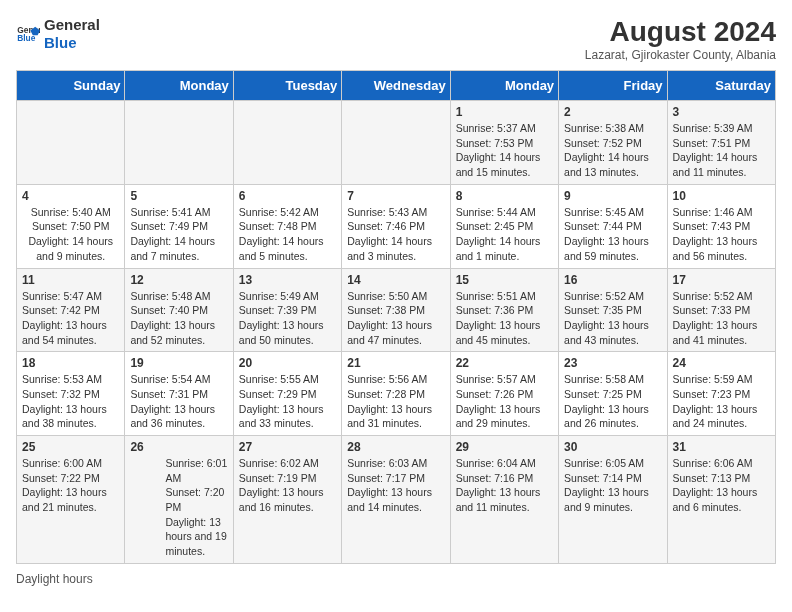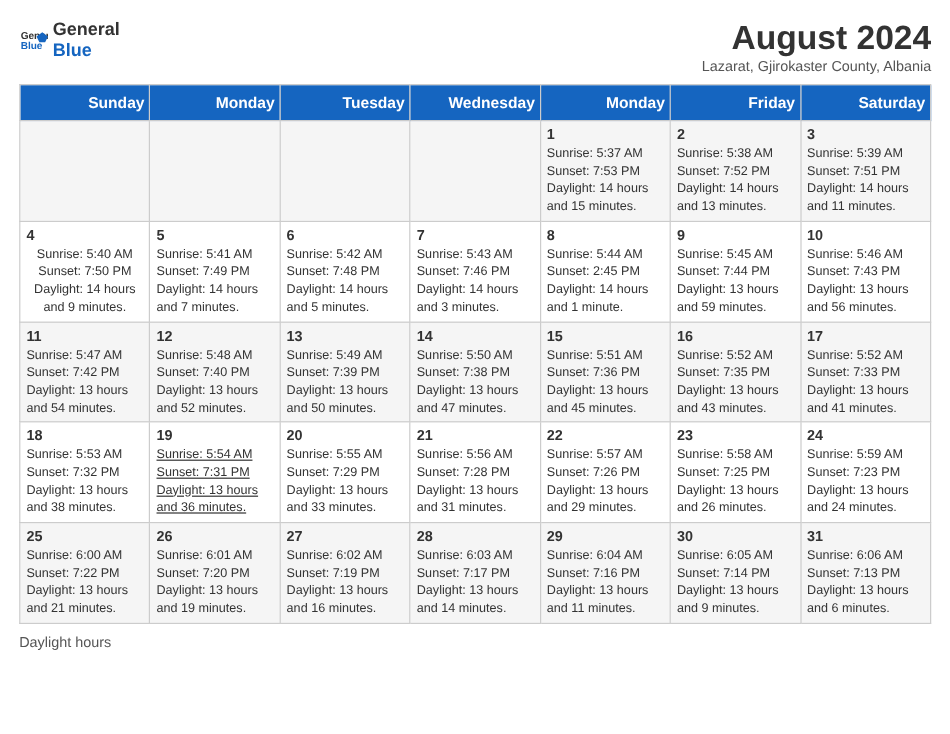--- a/index.html
+++ b/index.html
@@ -177,21 +177,21 @@
 Daylight: 14 hours and 1 minute.</div>
         </td>
         <td>
           <span class="day-number">9</span>
           <div class="day-info" style="white-space: pre-line;">Sunrise: 5:45 AM
 Sunset: 7:44 PM
 Daylight: 13 hours and 59 minutes.</div>
         </td>
         <td>
           <span class="day-number">10</span>
-          <div class="day-info" style="white-space: pre-line;">Sunrise: 5:46 AM
+          <div class="day-info" style="white-space: pre-line;">Sunrise: 1:46 AM
 Sunset: 7:43 PM
 Daylight: 13 hours and 56 minutes.</div>
         </td>
       </tr>
       <tr>
         <td>
           <span class="day-number">11</span>
           <div class="day-info" style="white-space: pre-line;">Sunrise: 5:47 AM
 Sunset: 7:42 PM
 Daylight: 13 hours and 54 minutes.</div>
@@ -235,21 +235,21 @@
       </tr>
       <tr>
         <td>
           <span class="day-number">18</span>
           <div class="day-info" style="white-space: pre-line;">Sunrise: 5:53 AM
 Sunset: 7:32 PM
 Daylight: 13 hours and 38 minutes.</div>
         </td>
         <td>
           <span class="day-number">19</span>
-          <div class="day-info" style="white-space: pre-line; text-decoration: underline;">Sunrise: 5:54 AM
+          <div class="day-info" style="white-space: pre-line;">Sunrise: 5:54 AM
 Sunset: 7:31 PM
 Daylight: 13 hours and 36 minutes.</div>
         </td>
         <td>
           <span class="day-number">20</span>
           <div class="day-info" style="white-space: pre-line;">Sunrise: 5:55 AM
 Sunset: 7:29 PM
 Daylight: 13 hours and 33 minutes.</div>
         </td>
         <td>
@@ -279,21 +279,21 @@
       </tr>
       <tr>
         <td>
           <span class="day-number">25</span>
           <div class="day-info" style="white-space: pre-line;">Sunrise: 6:00 AM
 Sunset: 7:22 PM
 Daylight: 13 hours and 21 minutes.</div>
         </td>
         <td>
           <span class="day-number">26</span>
-          <div class="day-info" style="white-space: pre-line;">Sunrise: 6:01 AM
+          <div class="day-info" style="white-space: pre-line; margin-left: 35px;">Sunrise: 6:01 AM
 Sunset: 7:20 PM
 Daylight: 13 hours and 19 minutes.</div>
         </td>
         <td>
           <span class="day-number">27</span>
           <div class="day-info" style="white-space: pre-line;">Sunrise: 6:02 AM
 Sunset: 7:19 PM
 Daylight: 13 hours and 16 minutes.</div>
         </td>
         <td>

